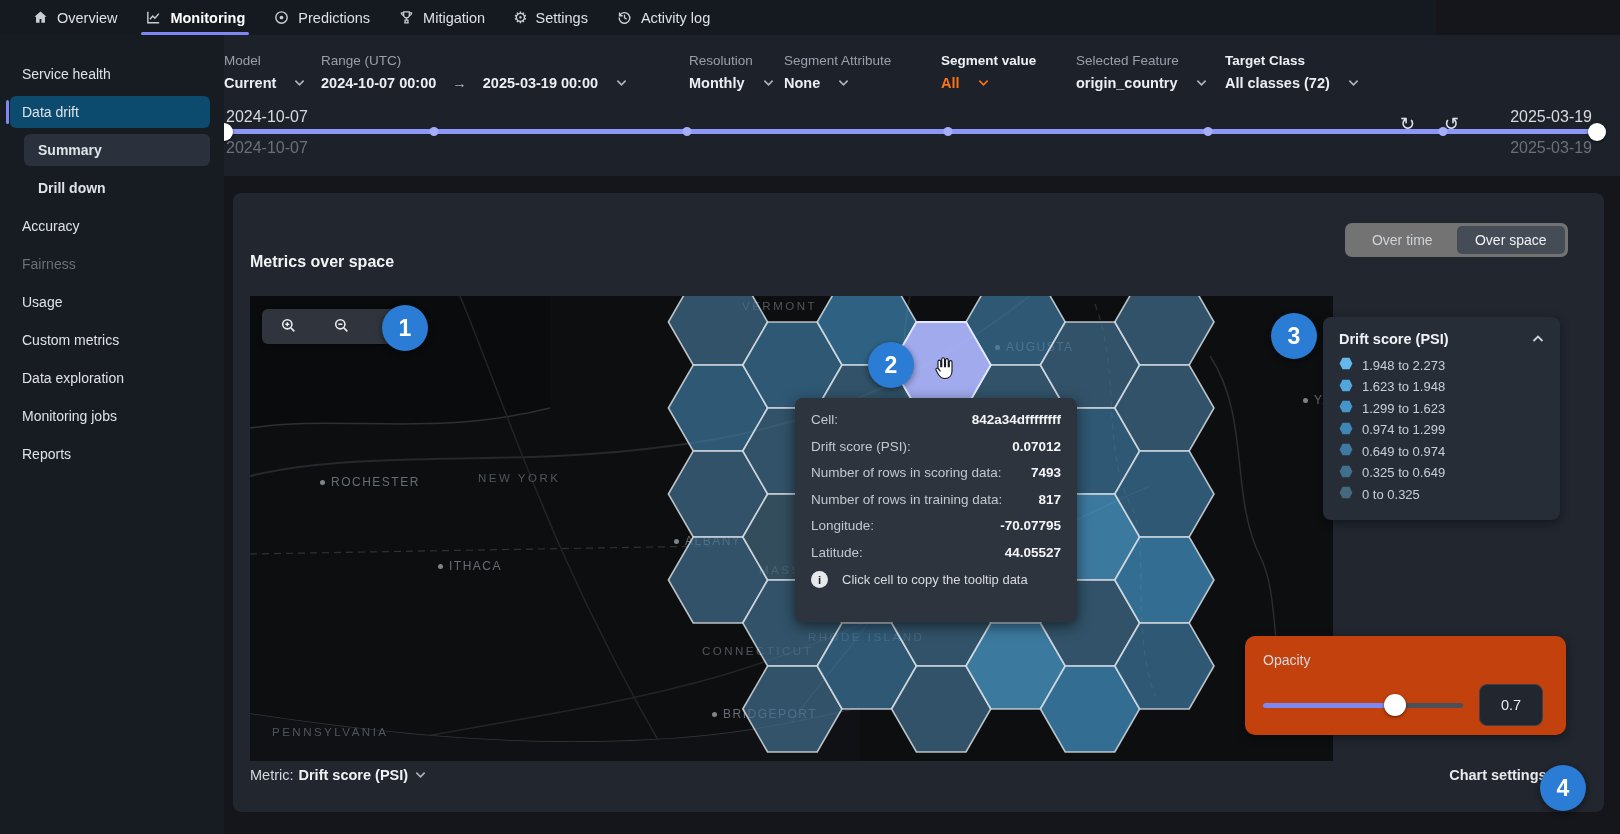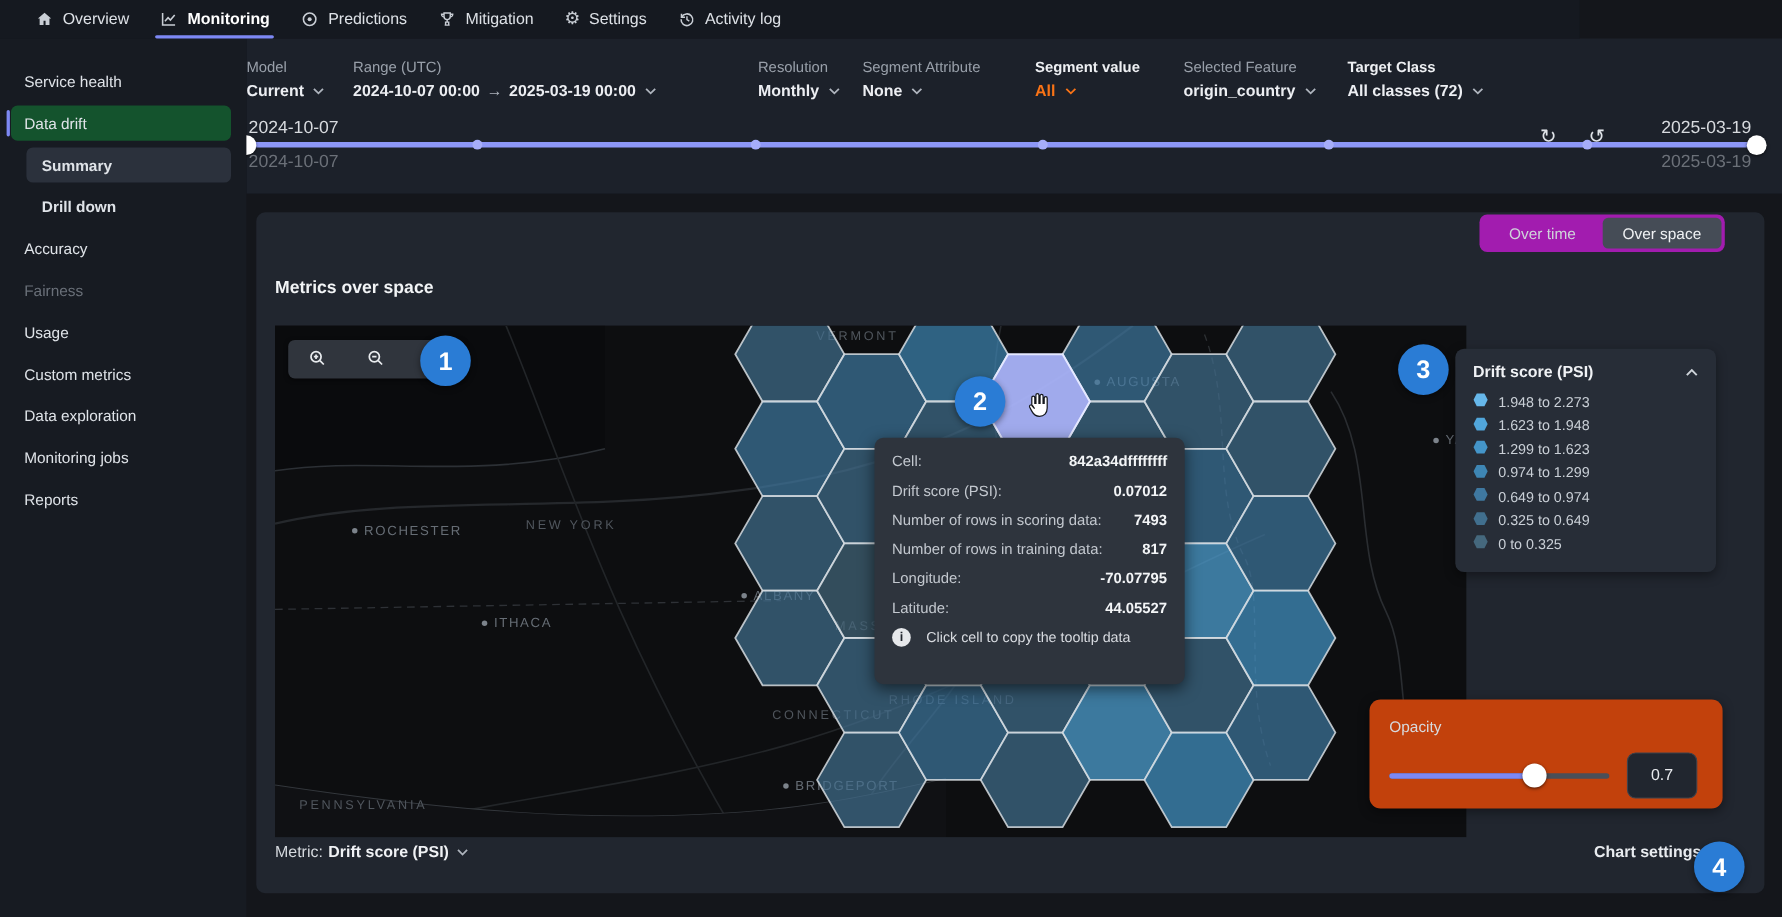--- a/index.html
+++ b/index.html
@@ -9,43 +9,43 @@
   .nav-item{display:flex;align-items:center;gap:8px;height:35px;padding:0 14px;font-size:14.5px;color:#dde1e6;cursor:pointer;position:relative;}
   .nav-item .nico{width:17px;height:17px;color:#c9ced5;display:inline-flex;}
   .nav-item .nico svg{width:17px;height:17px;}
   .nav-item.active{color:#ffffff;font-weight:bold;}
   .nav-item.active::after{content:"";position:absolute;left:10px;right:10px;bottom:0;height:3px;background:#7d88f4;border-radius:2px;}
   .glyph-ico{font-size:16px;line-height:16px;color:#c9ced5;}
   
   .sidebar{position:absolute;left:0;top:35px;width:224px;height:799px;background:#171b22;padding-top:20px;box-sizing:border-box;z-index:20;}
   .side-item{position:relative;height:32px;margin:3px 14px 6px 10px;display:flex;align-items:center;border-radius:6px;font-size:14px;color:#dfe3e8;cursor:pointer;padding-left:12px;box-sizing:border-box;}
   .side-item.lvl1{margin-left:24px;padding-left:14px;font-weight:bold;}
-  .side-item.active{background:#14532d;}
+  .side-item.active{background:#0c4a6e;}
   .side-item.active::before{content:"";position:absolute;left:-4px;top:4px;bottom:4px;width:3px;border-radius:2px;background:#7d88f4;}
   .side-item.selected{background:#2b313c;}
   .side-item.disabled{color:#696f78;}
   
   .toolbar{position:absolute;left:224px;top:35px;width:1396px;height:141px;background:#1c212a;z-index:10;}
   .tb-field{position:absolute;top:18px;cursor:pointer;}
   .tb-label{font-size:13.5px;color:#99a0aa;margin-bottom:7px;white-space:nowrap;}
   .tb-label.bold{color:#eef0f3;font-weight:bold;}
-  .tb-valrow{display:flex;align-items:center;gap:6px;font-size:14.5px;font-weight:bold;color:#eceef2;white-space:nowrap;}
+  .tb-valrow{display:flex;align-items:center;gap:16px;font-size:14.5px;font-weight:bold;color:#eceef2;white-space:nowrap;}
   .tb-valrow .dim{color:#f97316;}
   .tb-arrow{color:#aeb4bd;font-weight:normal;}
   .caret{display:inline-flex;color:#aeb4bd;margin-left:2px;}
   .tb-icon{position:absolute;top:78px;font-size:18px;color:#dfe3e8;cursor:pointer;background:none;border:none;padding:0;}
   
   .tl-label{position:absolute;font-size:16px;color:#d7dade;white-space:nowrap;}
   .tl-label.dim{color:#6b7078;}
   .tl-track{position:absolute;left:0;top:94px;width:1373px;height:5px;background:#8d97f7;border-radius:3px;}
   .tl-dot{position:absolute;top:-2px;width:9px;height:9px;border-radius:50%;background:#a6adf9;transform:translateX(-50%);}
   .tl-handle{position:absolute;top:-6.5px;width:18px;height:18px;border-radius:50%;background:#ffffff;box-shadow:0 1px 3px rgba(0,0,0,.6);transform:translateX(-50%);cursor:pointer;}
   
   .card{position:absolute;left:233px;top:193px;width:1371px;height:619px;background:#21262f;border-radius:8px;z-index:10;}
-  .toggle-group{position:absolute;left:1112px;top:2px;width:223px;height:34px;background:#a21caf;border-radius:7px;display:flex;padding:3px;box-sizing:border-box;text-align:center;}
+  .toggle-group{position:absolute;left:1112px;top:30px;width:223px;height:34px;background:#737373;border-radius:7px;display:flex;padding:3px;box-sizing:border-box;text-align:center;}
   .toggle-btn{flex:1;display:flex;align-items:center;justify-content:center;font-size:14px;color:#cfd4da;border-radius:5px;cursor:pointer;}
   .toggle-btn.selected{background:#454c56;color:#f0f2f4;}
   .section-title{position:absolute;left:17px;top:60px;font-size:16px;font-weight:bold;color:#f2f4f6;}
   
   .map-box{position:absolute;left:17px;top:103px;width:1083px;height:465px;background:#0d0e10;overflow:hidden;}
   .map-decor{position:absolute;left:0;top:0;}
   .map-label{position:absolute;white-space:nowrap;z-index:2;}
   .map-label.region{font-size:11.5px;letter-spacing:2.5px;color:#50565d;}
   .map-label.city{font-size:12px;letter-spacing:1.5px;color:#666d75;}
   .map-label.city::before{content:"";display:inline-block;width:5px;height:5px;border-radius:50%;background:#7c838b;margin-right:6px;vertical-align:middle;}

